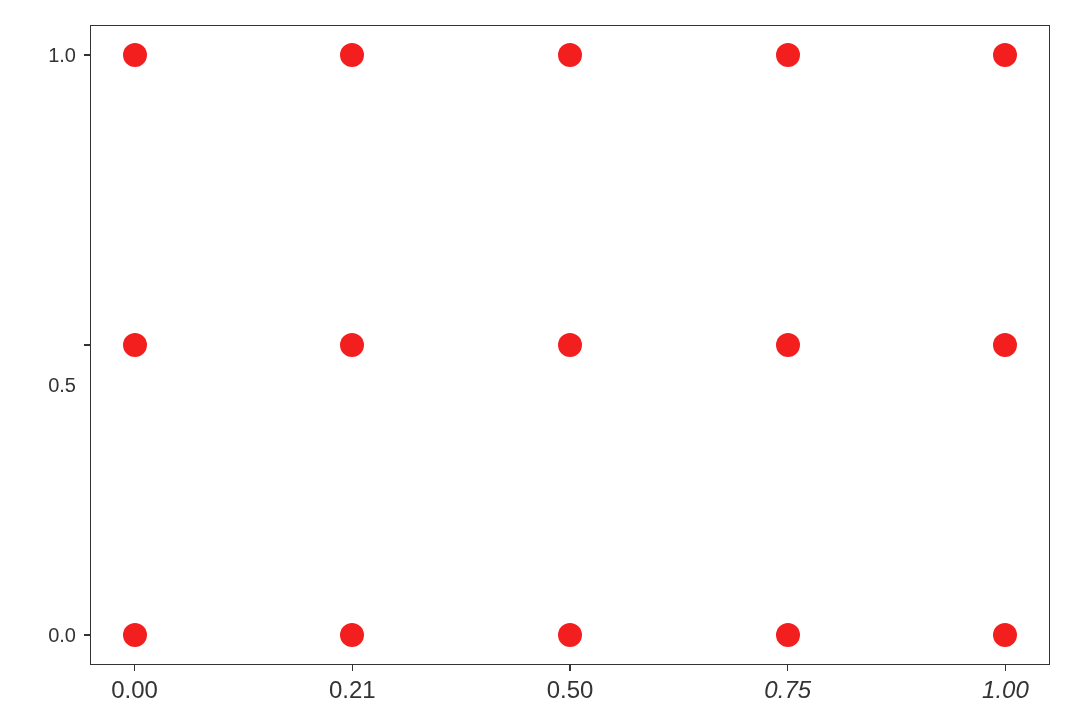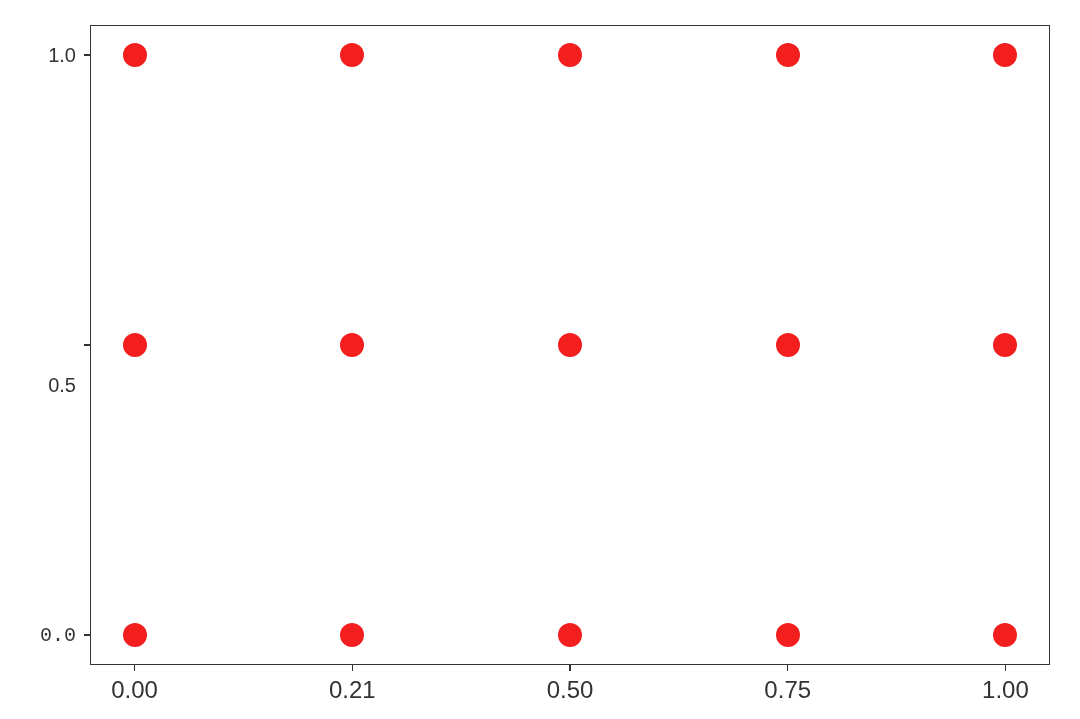--- a/index.html
+++ b/index.html
@@ -91,23 +91,23 @@
       <div class="point" style="left: 50%; top: 4.54545%; background: rgb(243, 31, 31);"></div>
       <div class="point" style="left: 72.7273%; top: 4.54545%; background: rgb(243, 31, 31);"></div>
       <div class="point" style="left: 95.4545%; top: 4.54545%; background: rgb(243, 31, 31);"></div>
       <div class="x-tick" style="left: calc(4.54545% - 0.75px);"></div>
       <div class="x-tick-label" style="left: 4.54545%;">0.00</div>
       <div class="x-tick" style="left: calc(27.2727% - 0.75px);"></div>
       <div class="x-tick-label" style="left: 27.2727%;">0.21</div>
       <div class="x-tick" style="left: calc(50% - 0.75px);"></div>
       <div class="x-tick-label" style="left: 50%;">0.50</div>
       <div class="x-tick" style="left: calc(72.7273% - 0.75px);"></div>
-      <div class="x-tick-label" style="left: 72.7273%;">0.75</div>
+      <div class="x-tick-label" style="left: 72.7273%; font-style: italic;">0.75</div>
       <div class="x-tick" style="left: calc(95.4545% - 0.75px);"></div>
-      <div class="x-tick-label" style="left: 95.4545%;">1.00</div>
+      <div class="x-tick-label" style="left: 95.4545%; font-style: italic;">1.00</div>
       <div class="y-tick" style="top: calc(95.4545% - 0.75px);"></div>
-      <div class="y-tick-label" style="top: 95.4545%; font-family: Liberation Mono, monospace;">0.0</div>
+      <div class="y-tick-label" style="top: 95.4545%;">0.0</div>
       <div class="y-tick" style="top: calc(50% - 0.75px);"></div>
       <div class="y-tick-label" style="top: 50%; margin-top: 40px;">0.5</div>
       <div class="y-tick" style="top: calc(4.54545% - 0.75px);"></div>
       <div class="y-tick-label" style="top: 4.54545%;">1.0</div>
     </div>
 </div>
 
 </body></html>

